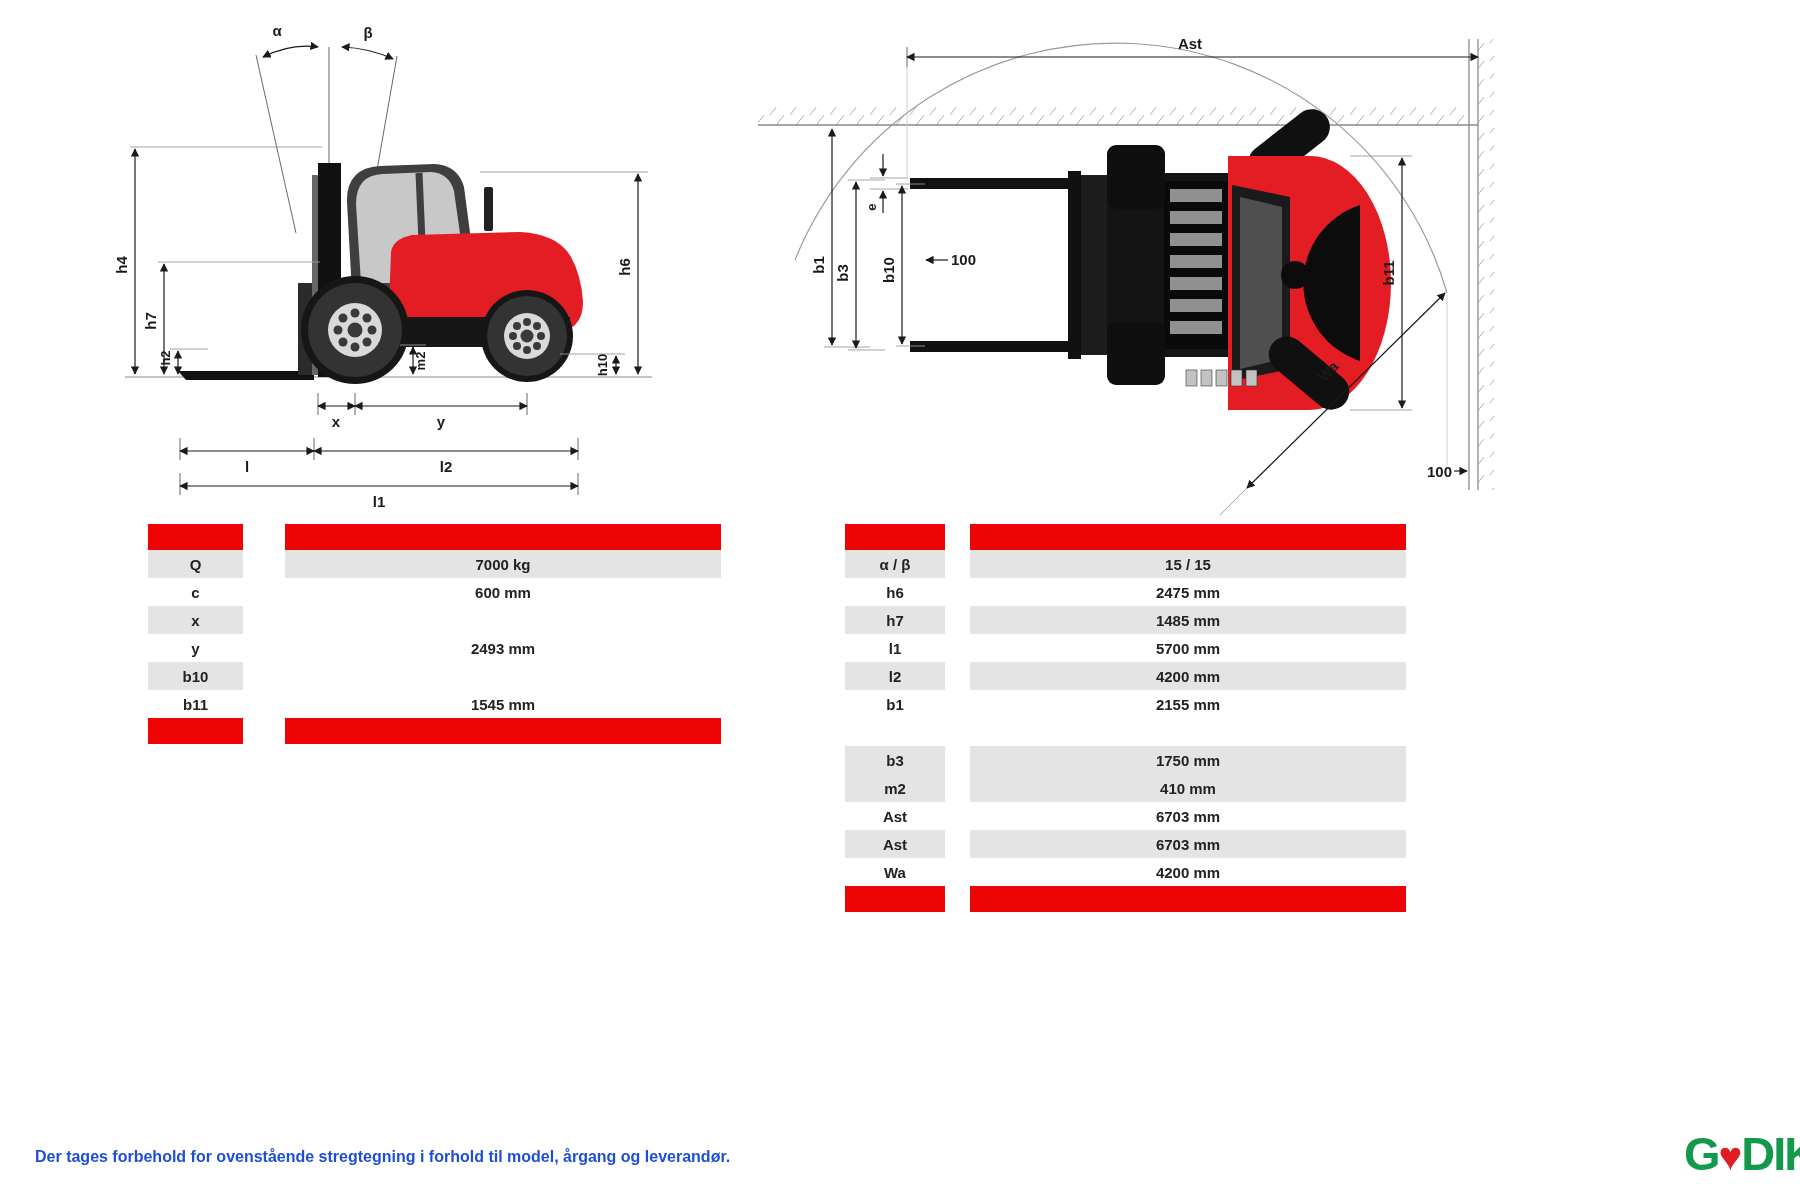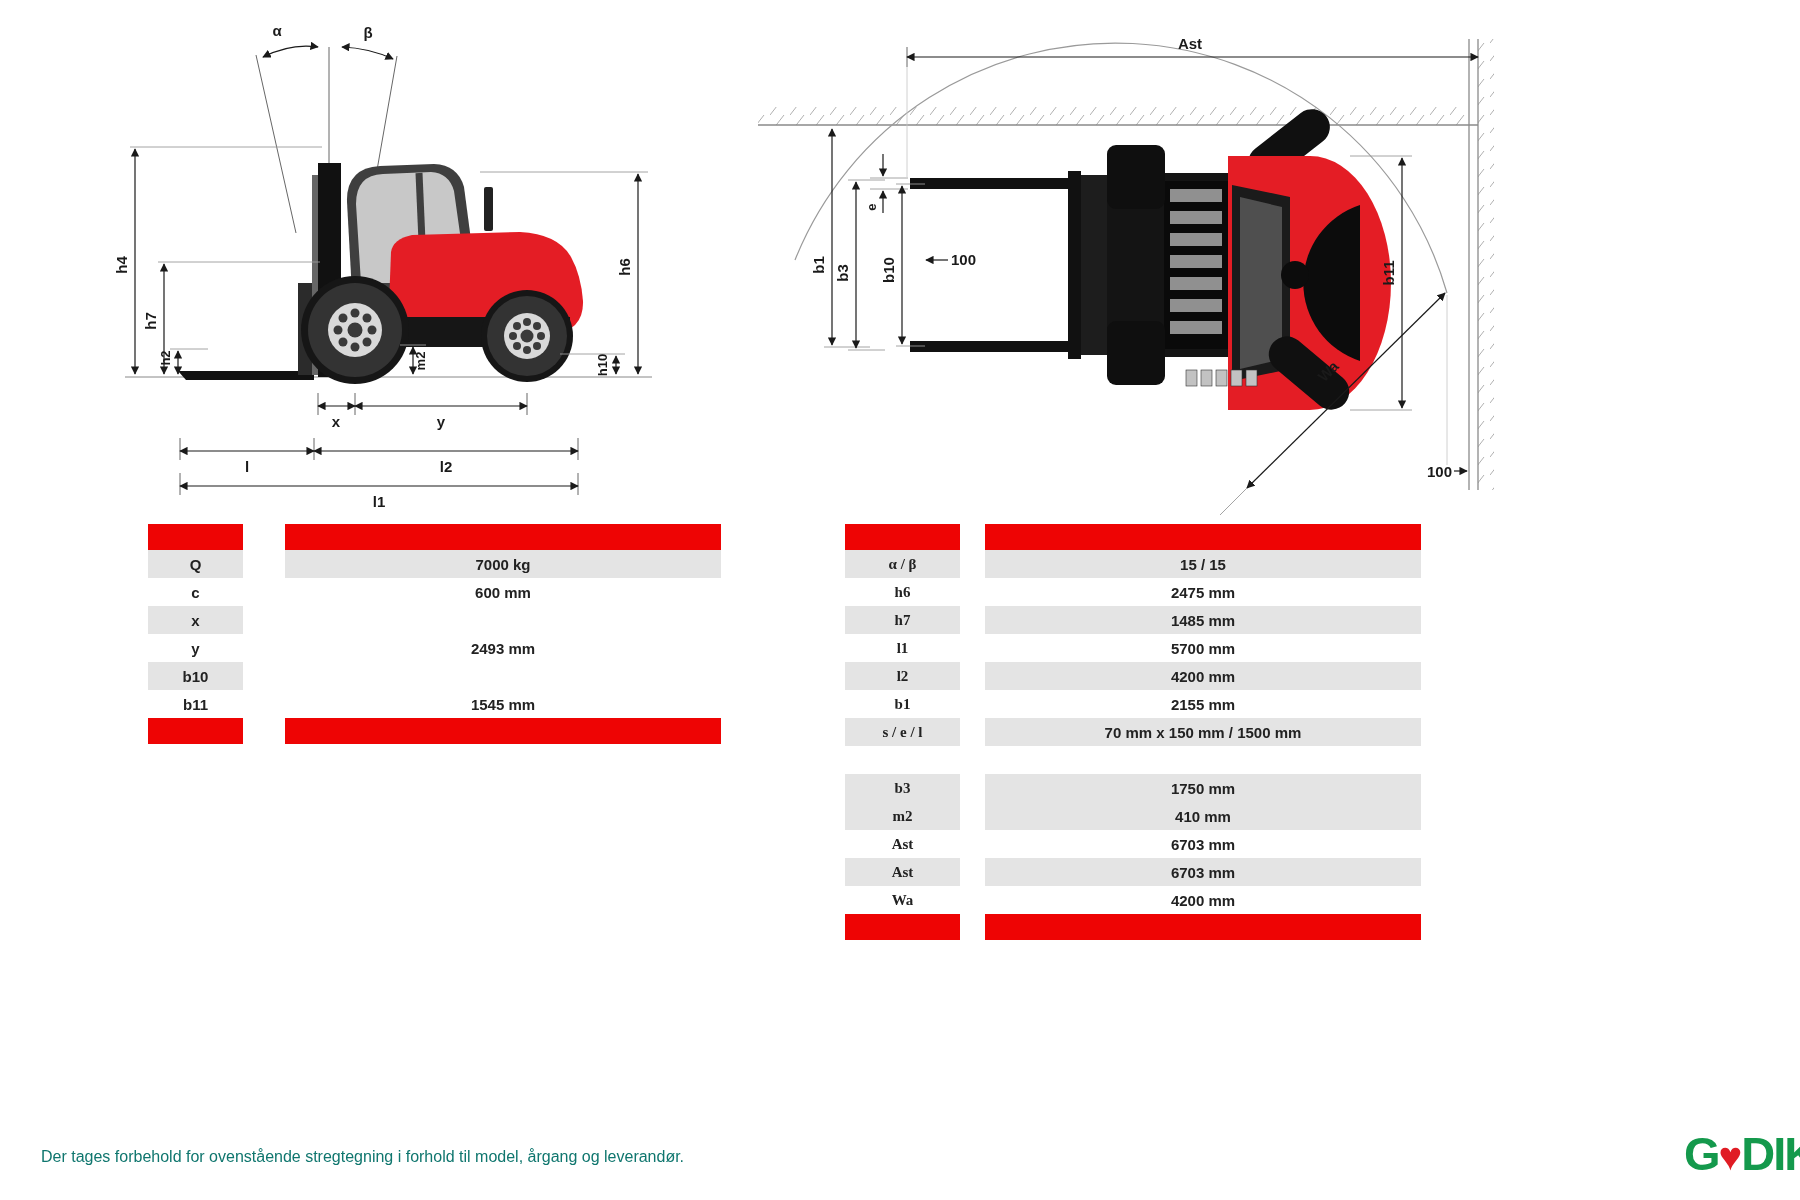--- a/index.html
+++ b/index.html
@@ -11,26 +11,26 @@
   .dl{stroke:#1a1a1a;stroke-width:1.2;fill:none;}
   .ext{stroke:#9a9a9a;stroke-width:0.9;fill:none;}
   .thin{stroke:#c4c4c4;stroke-width:0.8;fill:none;}
   .wall{stroke:#8a8a8a;stroke-width:1.3;fill:none;}
   .spec-table{position:absolute;font-weight:bold;font-size:15px;color:#222;}
   .trow{display:flex;align-items:stretch;height:28px;}
   .trow.hd{height:26px;}
   .tlabel,.tval{display:flex;align-items:center;justify-content:center;}
   .t-left .tlabel{width:95px;}
   .t-left .tgap{width:42px;}
-  .t-right .tlabel{width:115px;font-family:Liberation Serif, serif;}
+  .t-right .tlabel{width:100px;}
   .t-right .tgap{width:25px;}
   .tval{width:436px;}
   .gray .tlabel,.gray .tval{background:#e4e4e4;}
   .red .tlabel,.red .tval{background:#ee0404;}
-  .disclaimer{position:absolute;left:41px;top:1148px;font-size:16px;font-weight:normal;color:#0f766e;}
+  .disclaimer{position:absolute;left:35px;top:1148px;font-size:16px;font-weight:bold;color:#1d4ed8;}
   .logo{position:absolute;left:1684px;top:1126px;font-size:47px;font-weight:bold;
         letter-spacing:-2px;color:#14994c;white-space:nowrap;}
   .logo .heart{color:#e01c24;font-size:40px;letter-spacing:-1px;}
 </style>
 </head>
 <body>
 
 <div class="page">
 
   <svg style="position:absolute;left:80px;top:5px;" width="680" height="510" viewBox="0 0 680 510">
@@ -311,25 +311,20 @@
     <div class="trow gray">
         <div class="tlabel">l2</div>
         <div class="tgap"></div>
         <div class="tval">4200 mm</div>
       </div>
     <div class="trow">
         <div class="tlabel">b1</div>
         <div class="tgap"></div>
         <div class="tval">2155 mm</div>
       </div>
-    <div class="trow gray">
-        <div class="tlabel">s / e / l</div>
-        <div class="tgap"></div>
-        <div class="tval">70 mm x 150 mm / 1500 mm</div>
-      </div>
     <div class="trow">
         <div class="tlabel"></div>
         <div class="tgap"></div>
       </div>
     <div class="trow gray">
         <div class="tlabel">b3</div>
         <div class="tgap"></div>
         <div class="tval">1750 mm</div>
       </div>
     <div class="trow gray">

